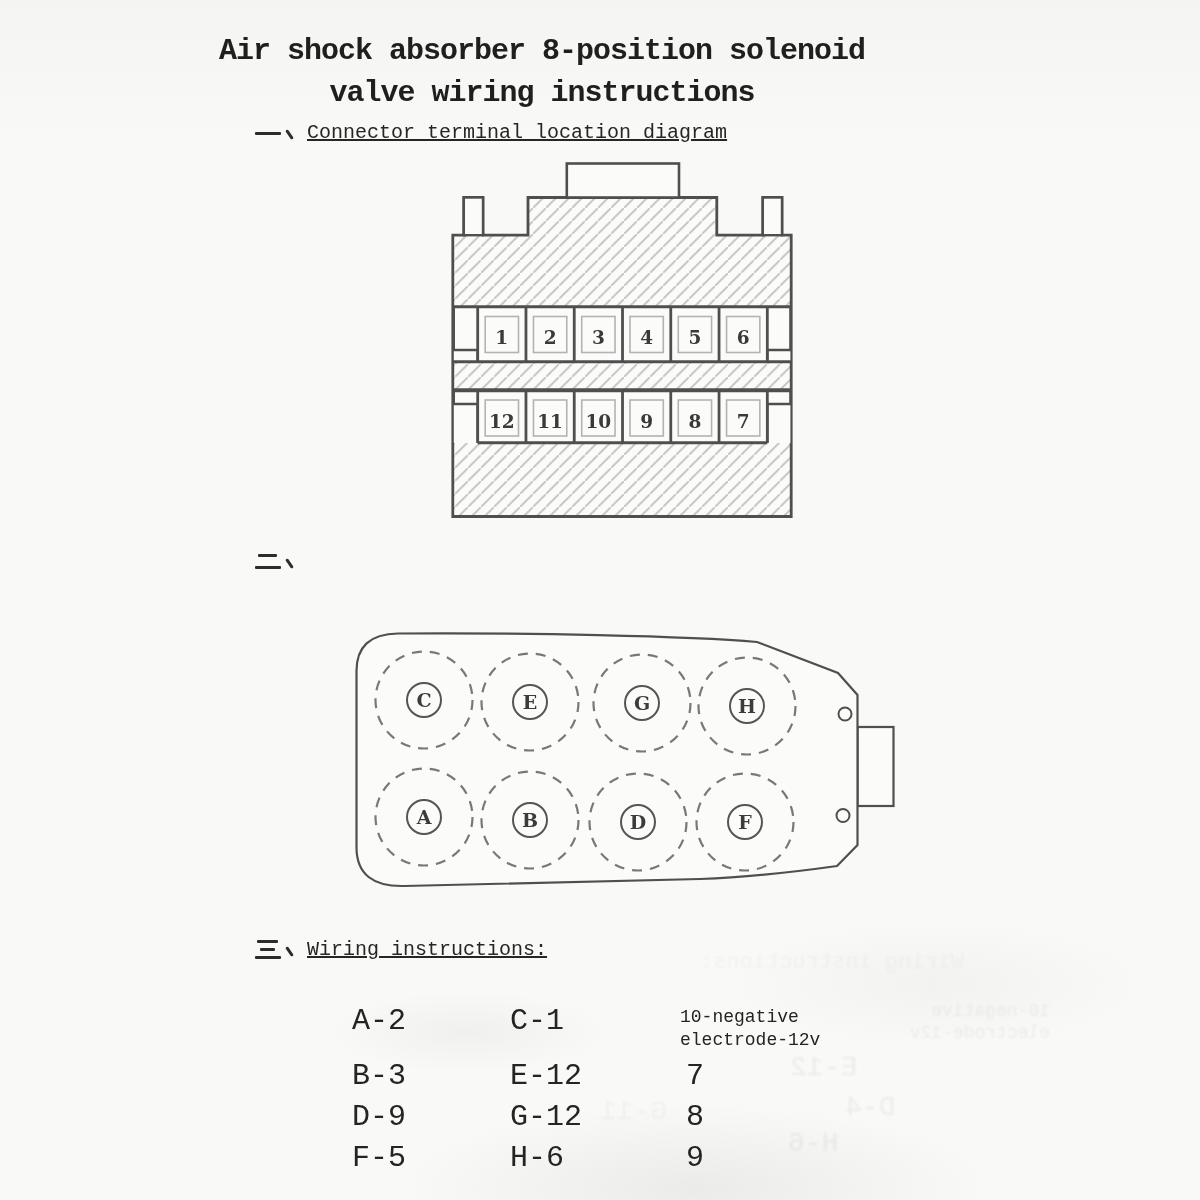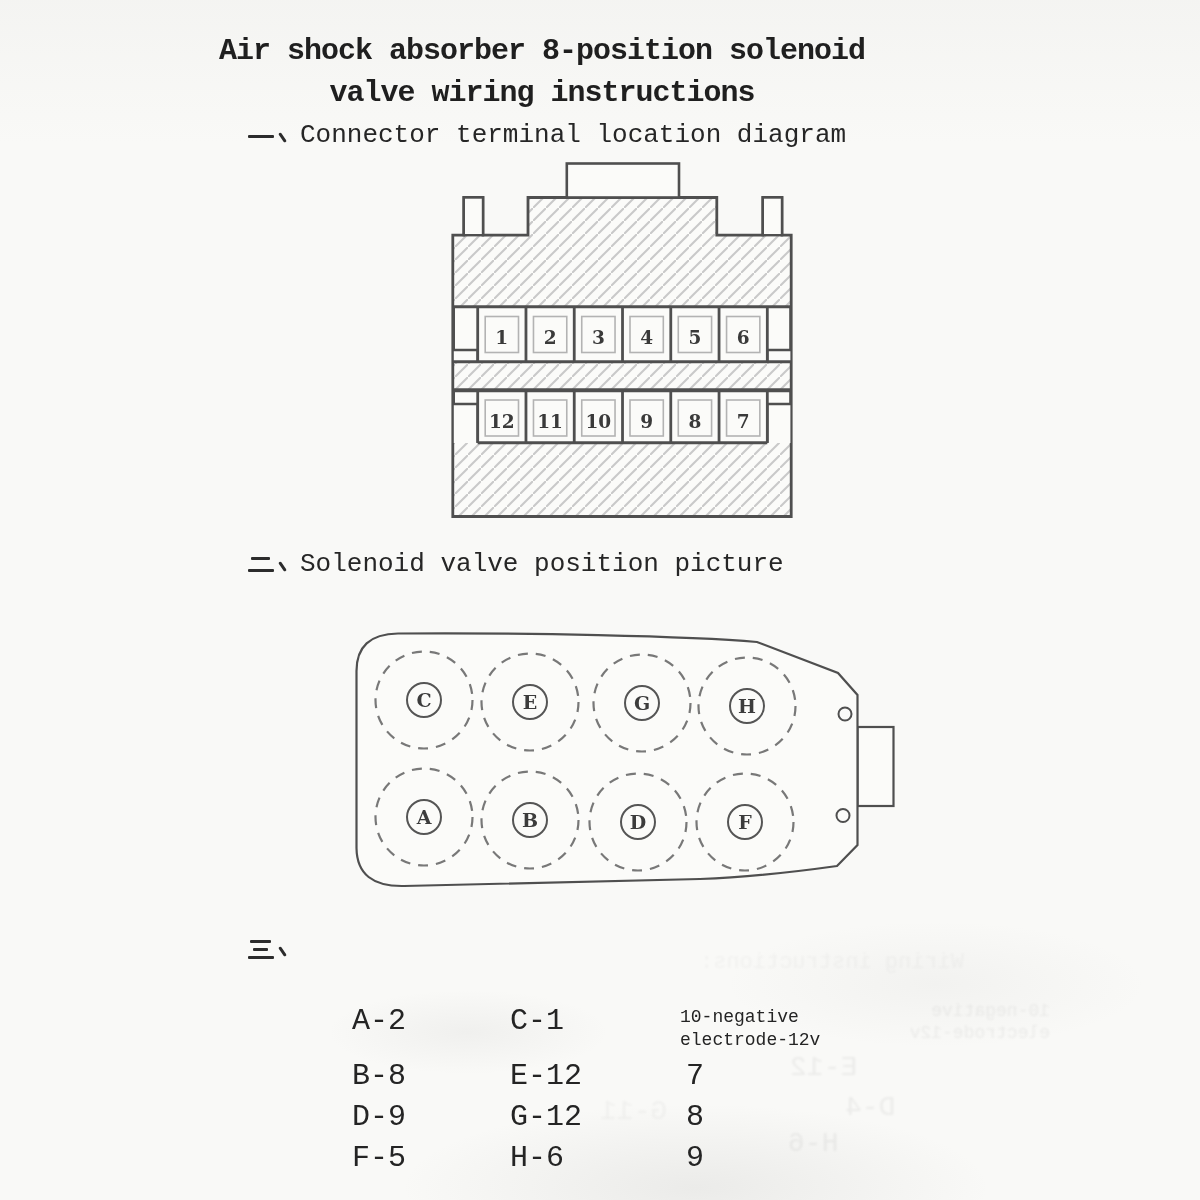--- a/index.html
+++ b/index.html
@@ -22,24 +22,25 @@
     pointer-events:none;
   }
   .title{
     position:absolute;left:0;top:30px;width:1044px;
     padding-left:40px;box-sizing:border-box;
     text-align:center;font-weight:bold;
     font-size:30px;line-height:42px;letter-spacing:-1px;
     color:#1f1f1f;
   }
   .heading{
-    position:absolute;left:248px;
+    position:absolute;left:255px;
     display:flex;align-items:center;
-    font-size:26px;letter-spacing:0;white-space:nowrap;
+    font-size:20px;letter-spacing:0;white-space:nowrap;
     color:#262626;
+    text-decoration:underline;
   }
   .h1{top:120px}.h2{top:549px}.h3{top:937px}
   
   .cjk{position:relative;display:inline-block;width:46px;height:24px;margin-right:6px;}
   .cjk .bar{position:absolute;background:#2c2c2c;height:2.6px;border-radius:1px;}
   .cjk-one .b1{left:0;top:12px;width:26px;}
   .cjk-two .b1{left:3px;top:5px;width:19px;}
   .cjk-two .b2{left:0;top:17px;width:26px;}
   .cjk-three .b1{left:2px;top:3px;width:21px;}
   .cjk-three .b2{left:5px;top:11px;width:15px;}
@@ -161,21 +162,20 @@
         <text x="743.15" y="427.5" text-anchor="middle" class="t-num">7</text>
       </g>
   </svg>
 
   <div class="heading h2">
     <span class="cjk cjk-two">
         <i class="bar b1"></i>
         <i class="bar b2"></i>
         <i class="comma"></i>
       </span>
-    <span>Solenoid valve position picture</span>
   </div>
 
   <svg id="valve-svg" style="left:340px;top:612px" width="570" height="290" viewBox="340 612 570 290">
 
     <rect class="white-fill line-stroke" x="857.5" y="727" width="36" height="79" stroke-width="2.2"></rect>
 
     <path class="line-stroke white-fill" stroke-width="2.2" d="M398,633.5 C520,632.5 690,636 757,642 L838,673 L857.5,695 V845 L837,866 C780,874 740,877.5 700,879 L404,886 Q357,887 356.5,848 V672 Q356,634 398,633.5 Z"></path>
 
     <circle class="line-stroke" cx="845" cy="714" r="6.5" stroke-width="2" fill="#fbfbf9"></circle>
     <circle class="line-stroke" cx="843" cy="815.5" r="6.5" stroke-width="2" fill="#fbfbf9"></circle>
@@ -207,27 +207,28 @@
       </g>
   </svg>
 
   <div class="heading h3">
     <span class="cjk cjk-three">
         <i class="bar b1"></i>
         <i class="bar b2"></i>
         <i class="bar b3"></i>
         <i class="comma"></i>
       </span>
+    <span>Wiring instructions:</span>
   </div>
 
   <div class="wiring">
     <div>A-2</div>
     <div>C-1</div>
     <div class="c3h">10-negative electrode-12v</div>
-    <div>B-8</div>
+    <div>B-3</div>
     <div>E-12</div>
     <div class="num">7</div>
     <div>D-9</div>
     <div>G-12</div>
     <div class="num">8</div>
     <div>F-5</div>
     <div>H-6</div>
     <div class="num">9</div>
   </div>
 

